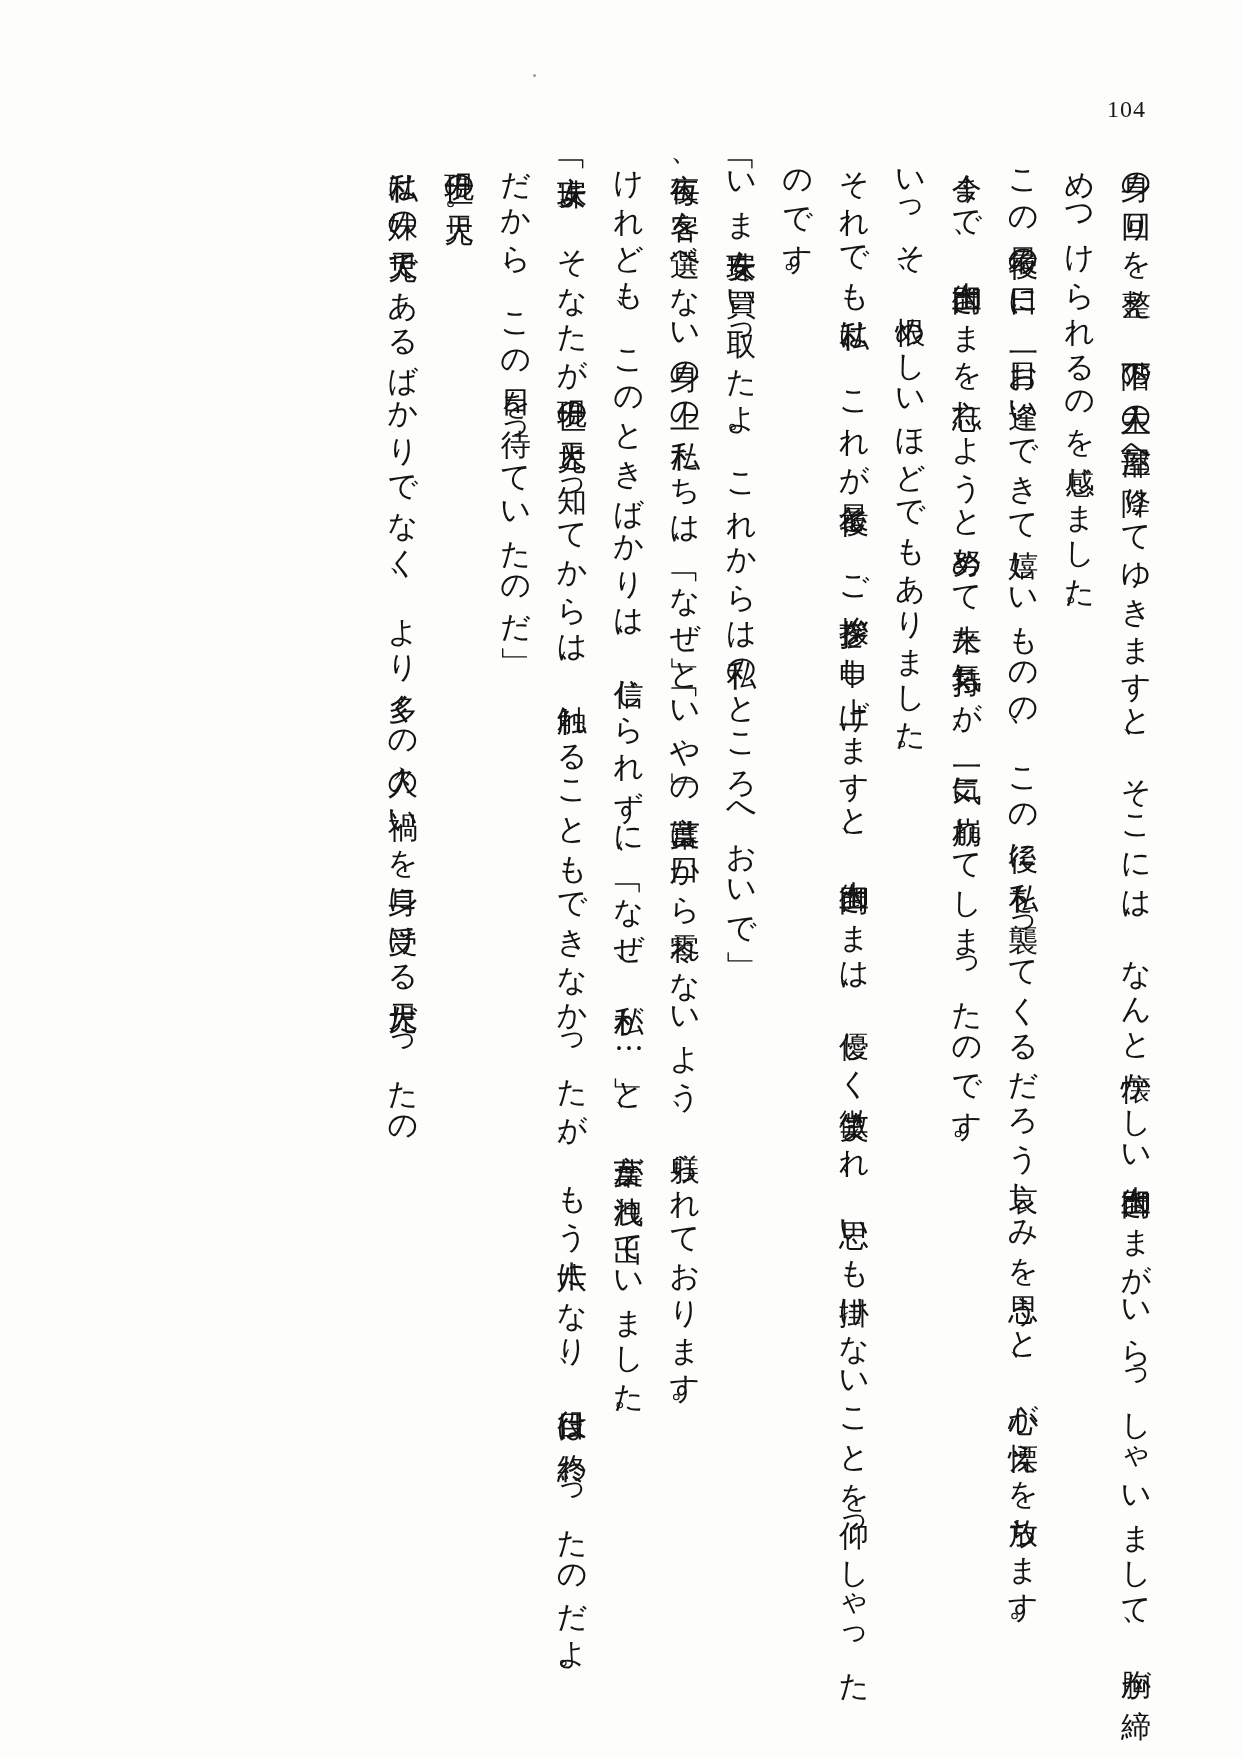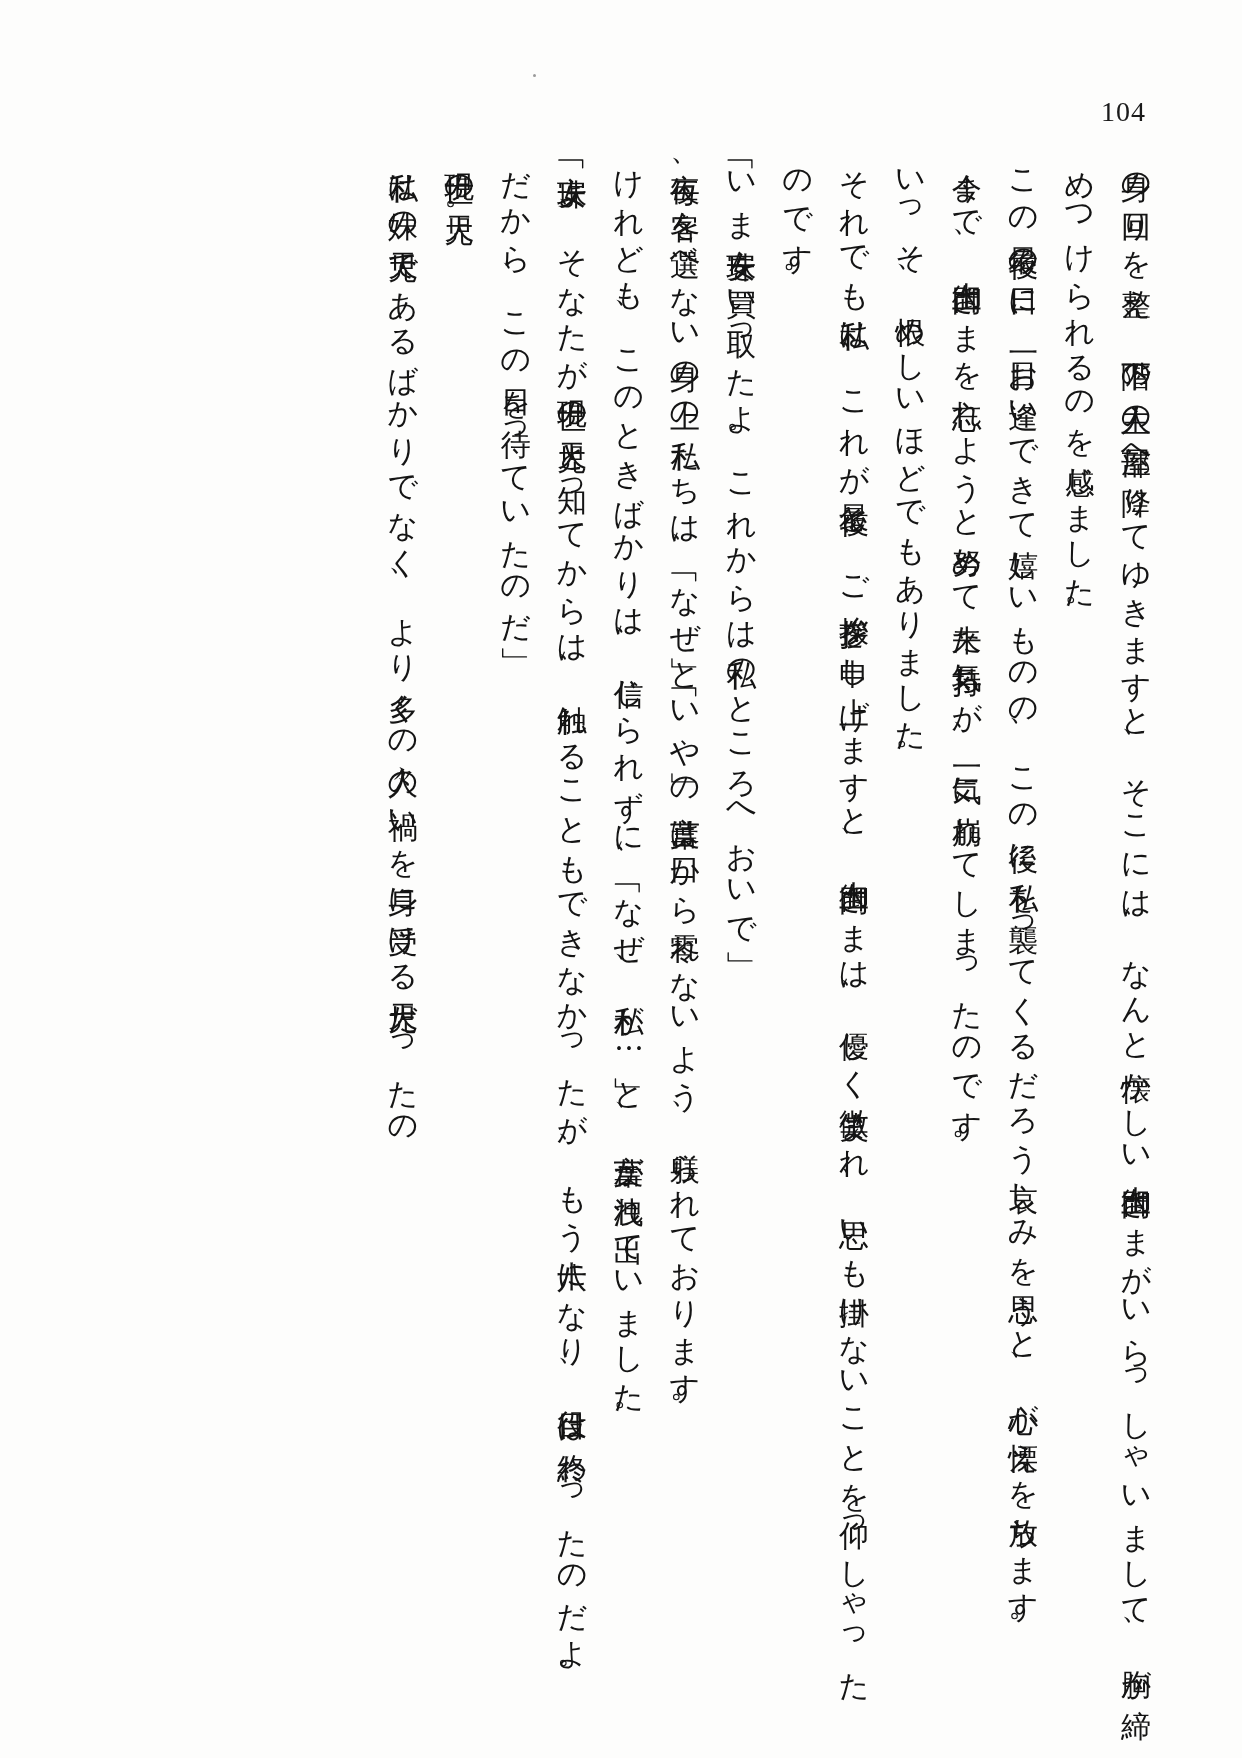--- a/index.html
+++ b/index.html
@@ -19,21 +19,21 @@
   .page {
     position: absolute;
     inset: 0;
     background: #fdfdfc;
   }
 
   .page-number {
     position: absolute;
     top: 96px;
     right: 96px;
-    font-size: 28px;
+    font-size: 24px;
     letter-spacing: 1px;
     color: #1a1a1a;
     font-family: "Liberation Serif", "DejaVu Serif", serif;
   }
 
   .speck {
     position: absolute;
     top: 74px;
     left: 533px;
     width: 3px;

